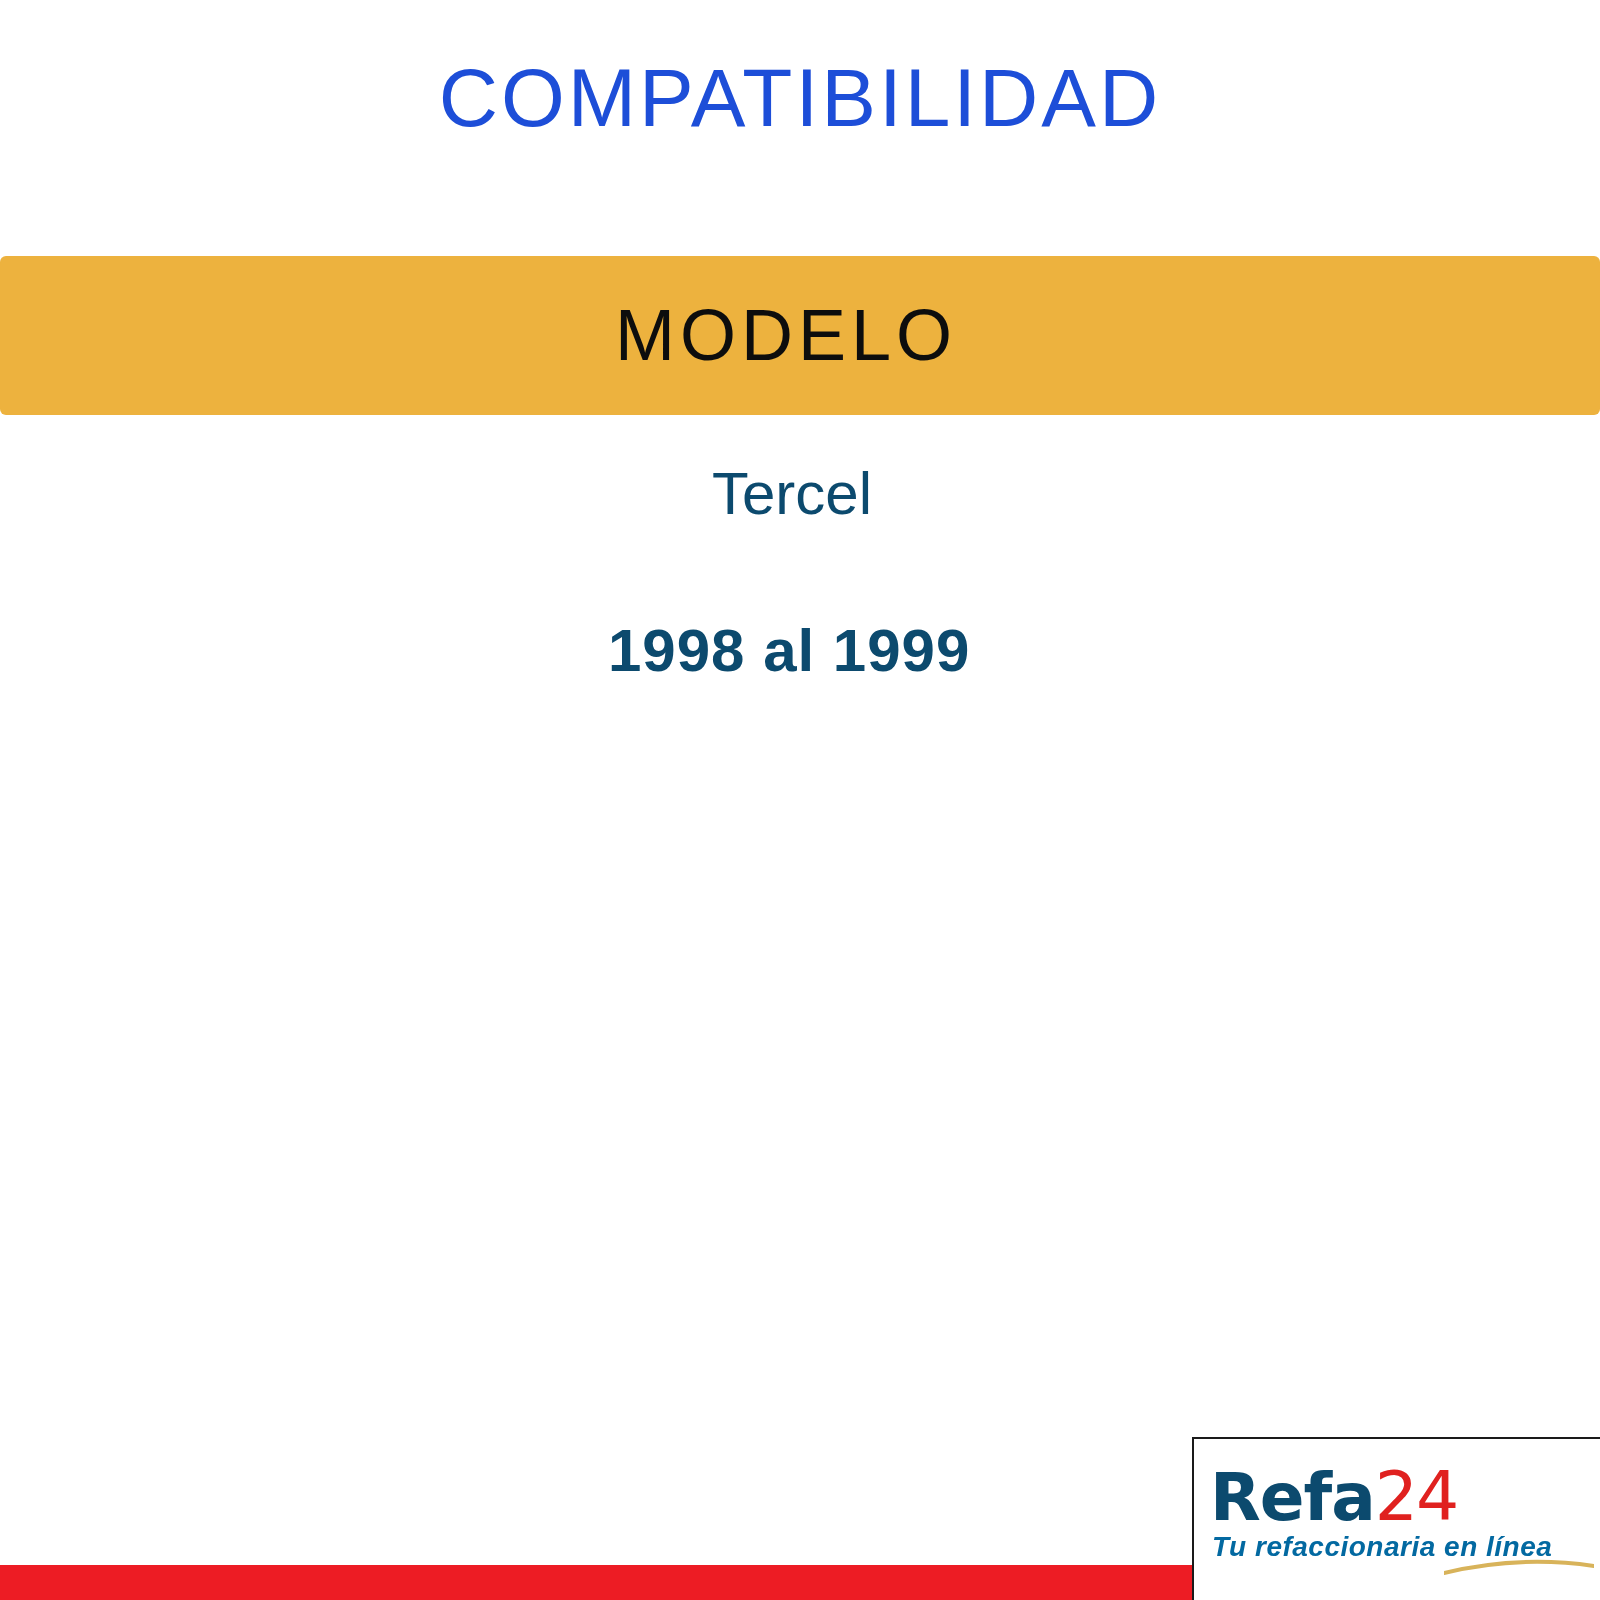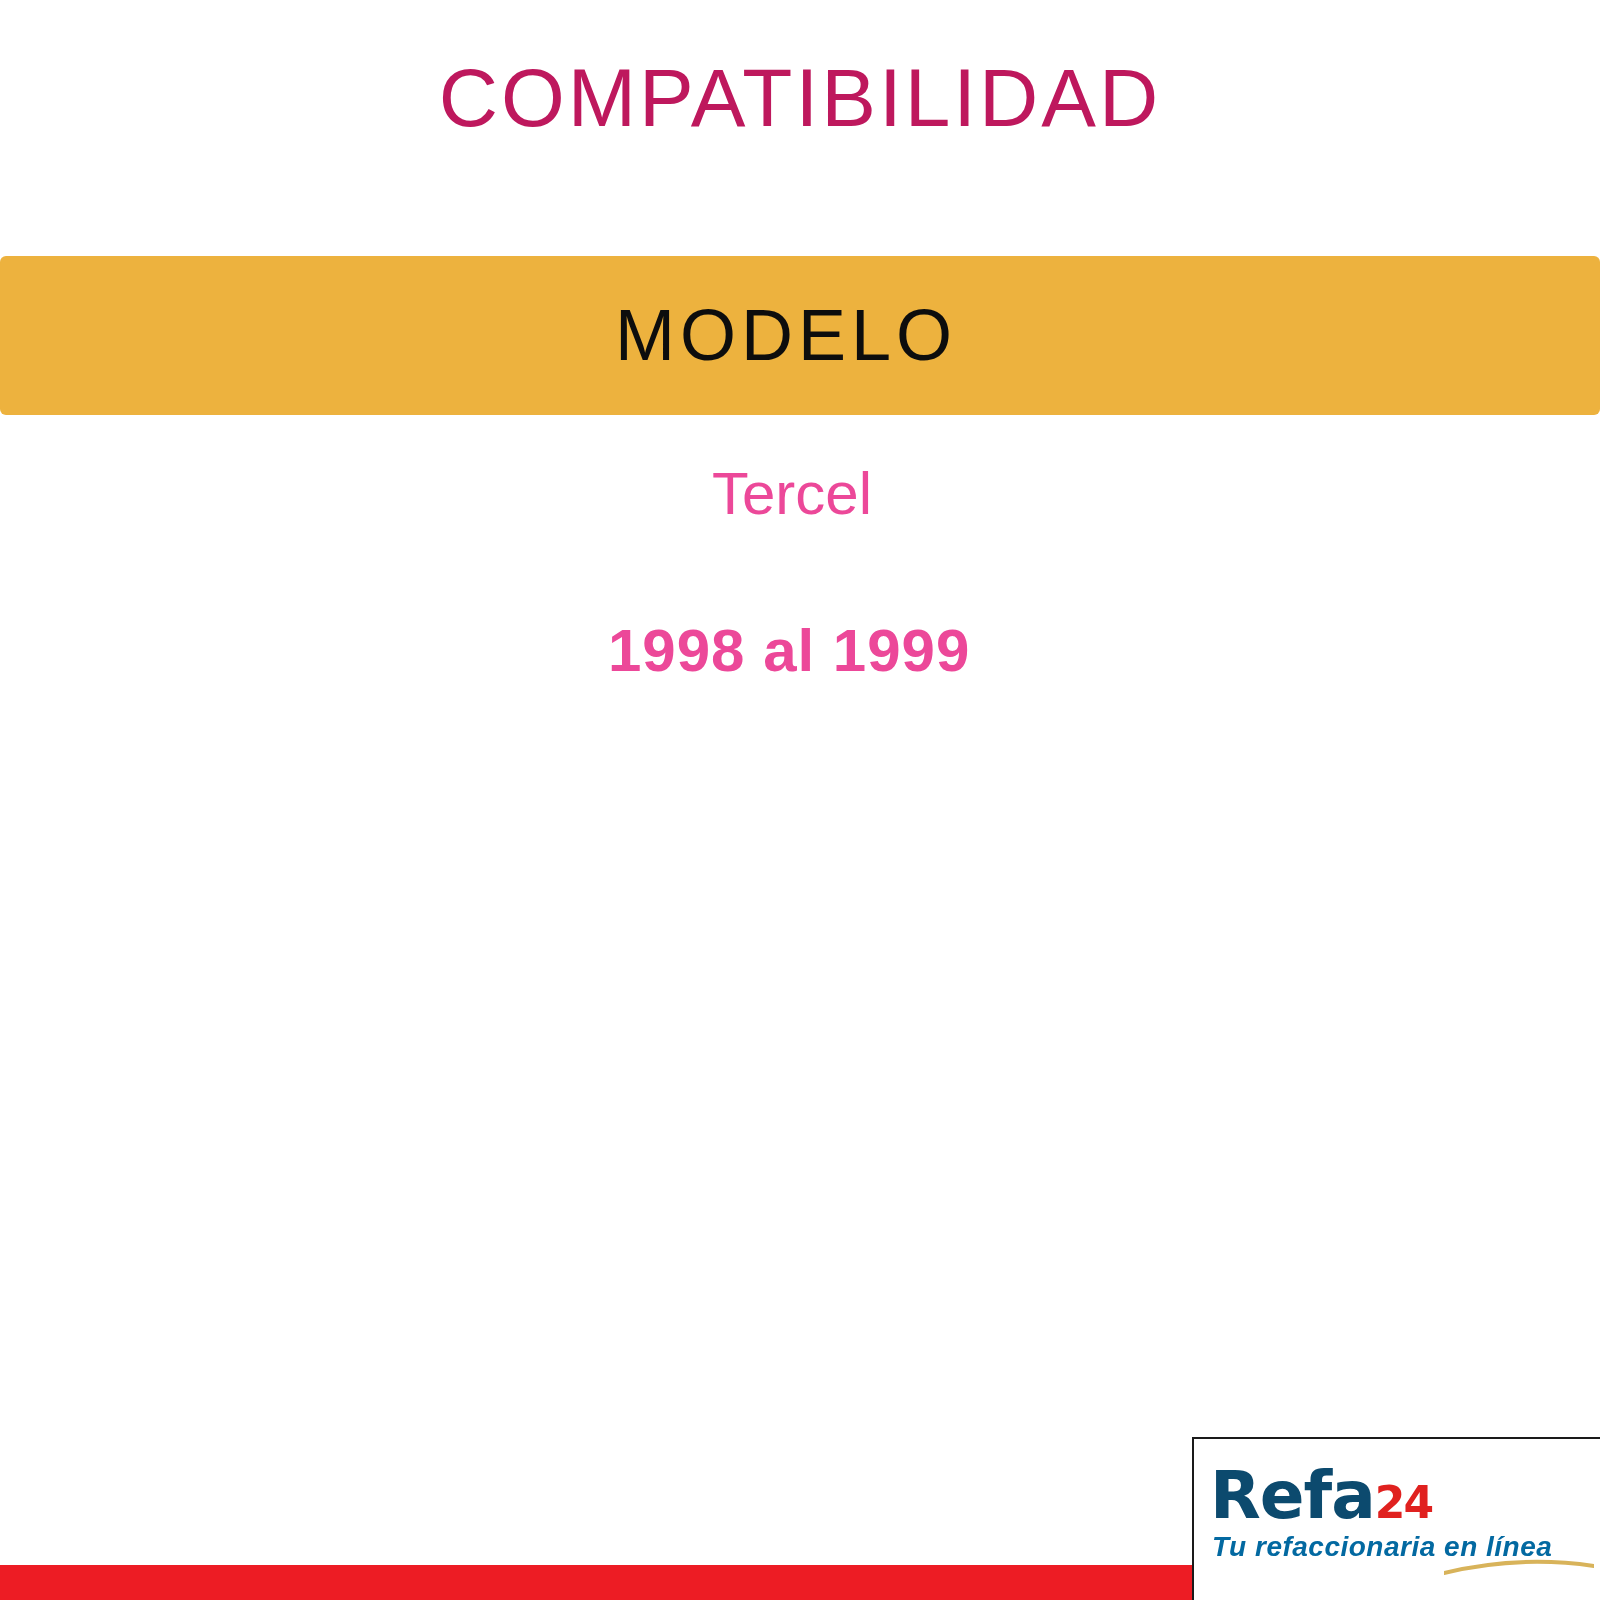--- a/index.html
+++ b/index.html
@@ -26,21 +26,21 @@
   .page-title {
     position: absolute;
     left: 0;
     top: 48px;
     width: 1600px;
     text-align: center;
     font-size: 82px;
     line-height: 100px;
     font-weight: 400;
     letter-spacing: 3px;
-    color: #be185d;
+    color: #1d4ed8;
     white-space: nowrap;
   }
 
   
   .spec-table {
     position: absolute;
     left: 0;
     top: 256px;
     width: 1600px;
   }
@@ -73,21 +73,21 @@
     white-space: nowrap;
   }
 
   .spec-value-text {
     display: block;
     padding-left: 712px;
     font-size: 60px;
     line-height: 157px;
     font-weight: 400;
     letter-spacing: 0px;
-    color: #ec4899;
+    color: #0c4a6e;
     white-space: nowrap;
   }
 
   .spec-value-text.bold {
     font-weight: 700;
     padding-left: 608px;
     letter-spacing: 1px;
   }
 
   
@@ -124,22 +124,22 @@
 
   .logo-refa {
     font-size: 66px;
     font-weight: 700;
     color: #0c4a6e;
     letter-spacing: -1px;
     font-family: "DejaVu Sans", sans-serif;
   }
 
   .logo-24 {
-    font-size: 44px;
-    font-weight: 700;
+    font-size: 68px;
+    font-weight: 400;
     color: #e0211f;
     letter-spacing: -2px;
     font-family: "DejaVu Sans", sans-serif;
   }
 
   .logo-tagline {
     position: absolute;
     left: 18px;
     top: 92px;
     font-size: 28px;

